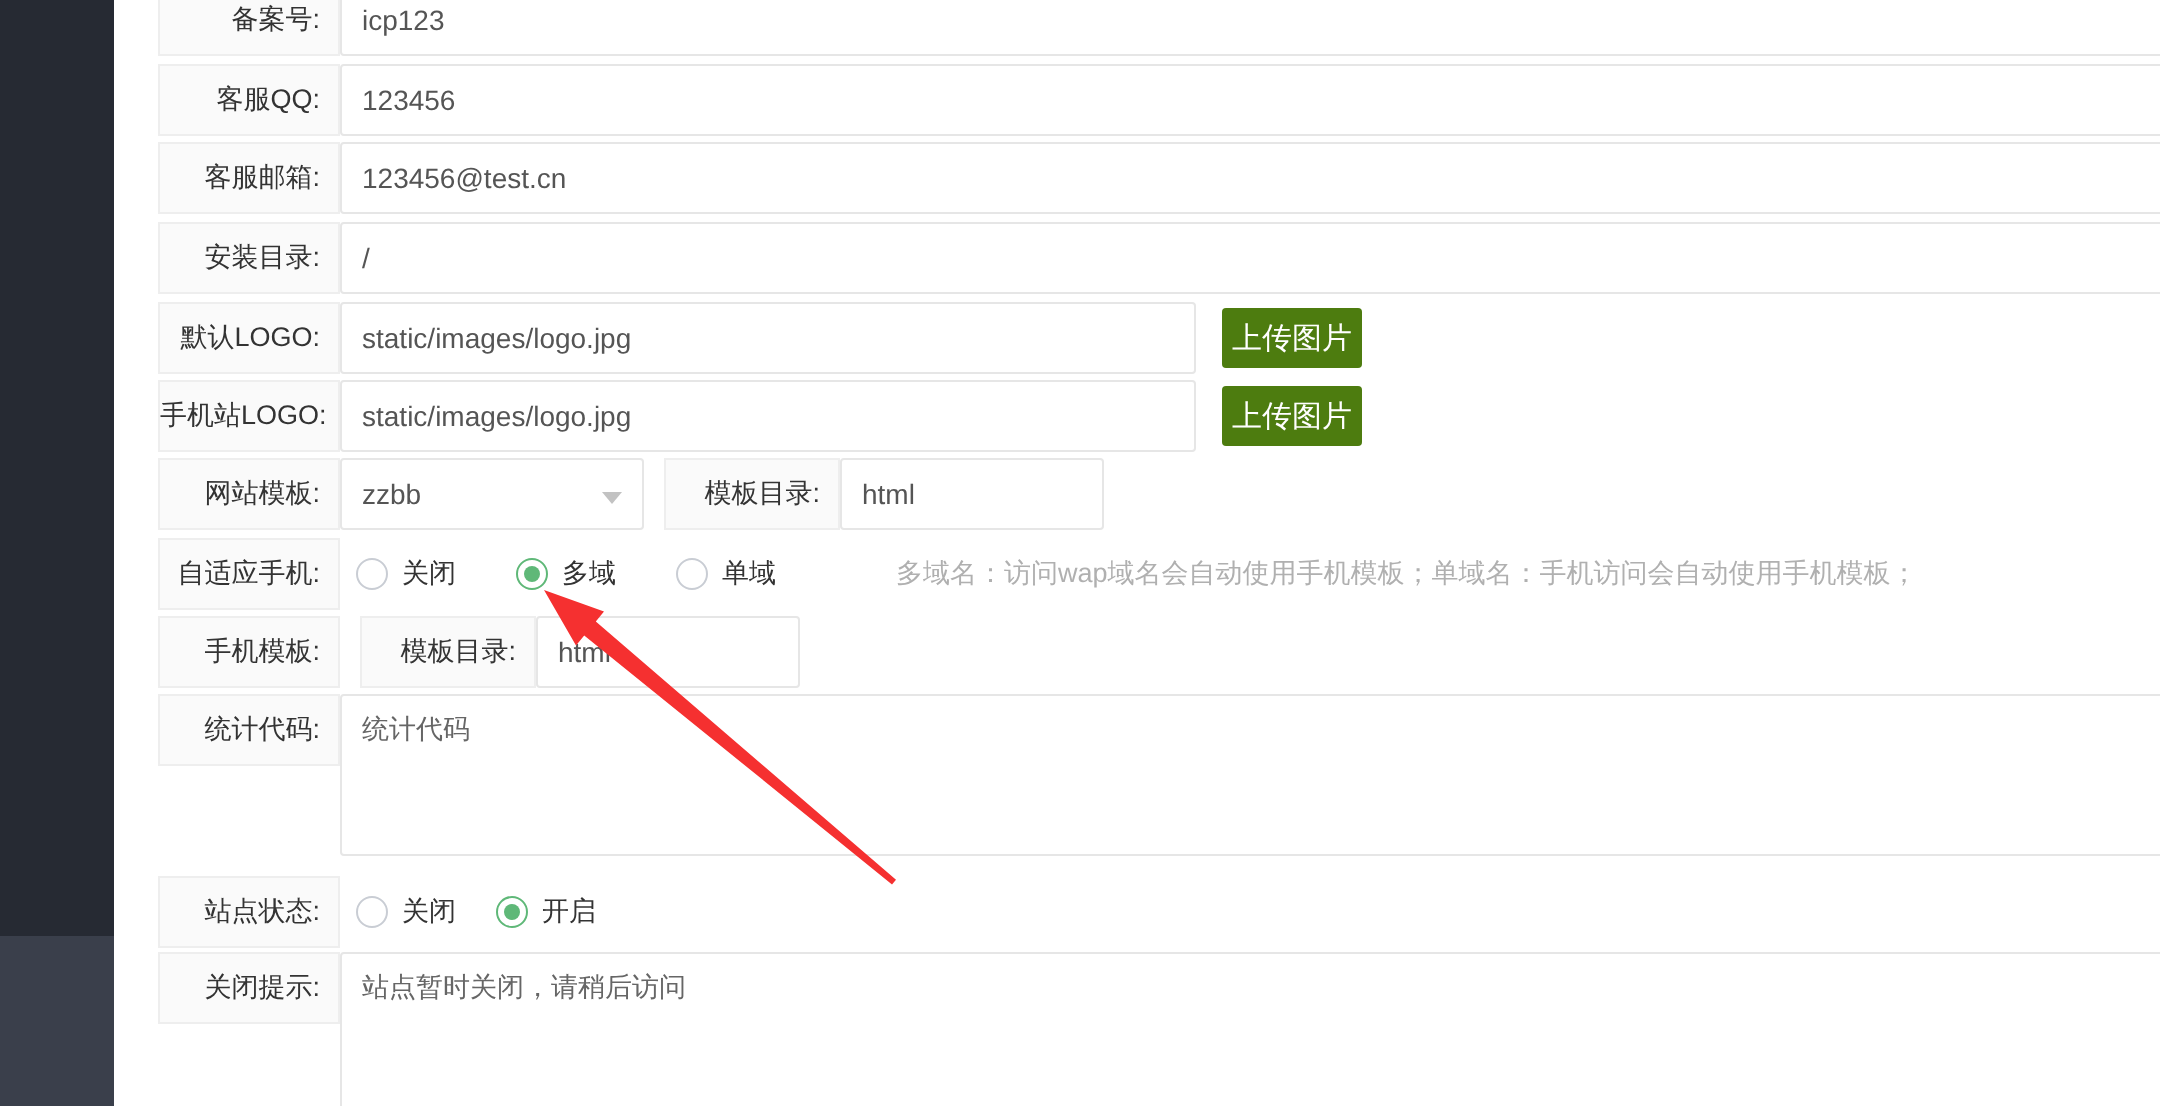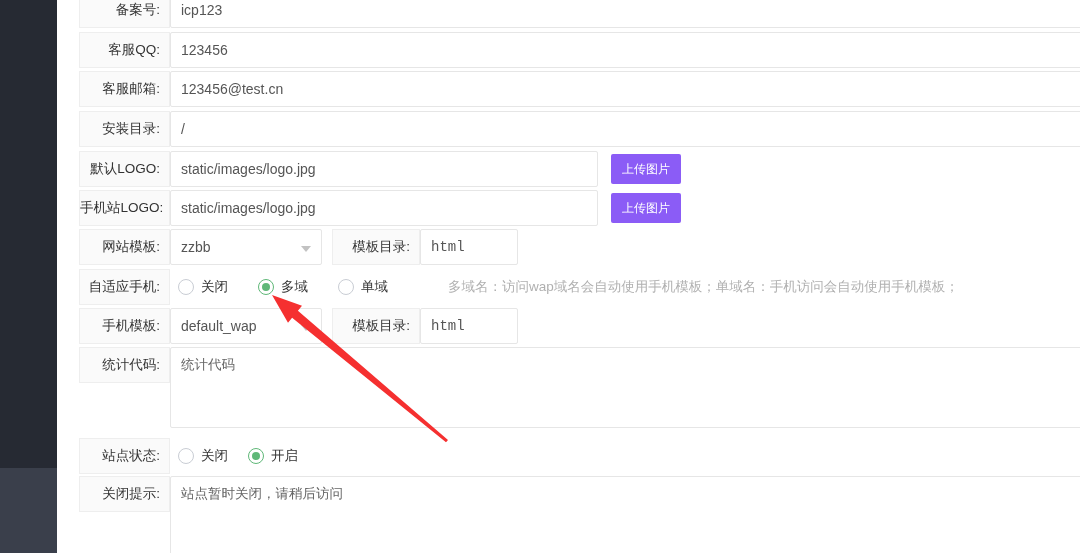--- a/index.html
+++ b/index.html
@@ -15,23 +15,23 @@
   
   .row { position:absolute; left:79px; display:flex; align-items:flex-start; }
   .lbl { width:91px; height:36px; background:#fafafa; border:1px solid #eee;
     font-size:13.5px; color:#333; text-align:right; padding-right:9px; line-height:34px;
     white-space:nowrap; flex:none; }
   .inp { height:36px; border:1px solid #e6e6e6; border-radius:2px; background:#fff;
     font-size:14px; color:#555; padding:0 10px; line-height:34px; outline:none;
     font-family:"Liberation Sans","DejaVu Sans",sans-serif; flex:none; }
   .inp.full { width:945px; }
   .inp.logo { width:428px; }
-  .inp.small { width:98px;font-family:Liberation Mono, monospace; }
-  .btn-upload { height:30px; width:70px; margin:3px 0 0 13px; background:#8b5cf6; color:#fff;
-    border:none; border-radius:2px; font-size:12px; cursor:pointer; flex:none;
+  .inp.small { width:132px; }
+  .btn-upload { height:30px; width:70px; margin:3px 0 0 13px; background:#4d7c0f; color:#fff;
+    border:none; border-radius:2px; font-size:15px; cursor:pointer; flex:none;
     font-family:Liberation Serif, serif; }
   .select { position:relative; width:152px; height:36px; border:1px solid #e6e6e6; border-radius:2px;
     background:#fff; font-size:14px; color:#555; padding:0 24px 0 10px; line-height:34px; flex:none; }
   .caret { position:absolute; right:10px; top:16px; width:0; height:0;
     border-left:5px solid transparent; border-right:5px solid transparent; border-top:6px solid #c2c2c2; }
   .lbl2 { margin-left:10px; width:88px; }
   .ta { border:1px solid #e6e6e6; border-radius:2px; background:#fff; width:945px; resize:none;
     font-size:13.5px; color:#666; padding:8px 10px; outline:none; line-height:18px;
     font-family:"Liberation Sans","DejaVu Sans",sans-serif; flex:none; }
   .ta.h1 { height:81px; } .ta.h2 { height:95px; }
@@ -127,24 +127,20 @@
             <span class="dot"></span>
           </span>
         <span class="rtext">单域</span>
       </span>
       <span class="hint">多域名：访问wap域名会自动使用手机模板；单域名：手机访问会自动使用手机模板；</span>
     </div>
   </div>
 
   <div class="row" style="top:308px">
     <div class="lbl">手机模板:</div>
-    <div class="select">
-      <span>default_wap</span>
-      <span class="caret"></span>
-    </div>
     <div class="lbl lbl2">模板目录:</div>
     <input class="inp small" value="html" style="">
   </div>
 
   <div class="row" style="top:347px">
     <div class="lbl">统计代码:</div>
     <textarea class="ta h1" style="">统计代码</textarea>
   </div>
 
   <div class="row" style="top:438px">

